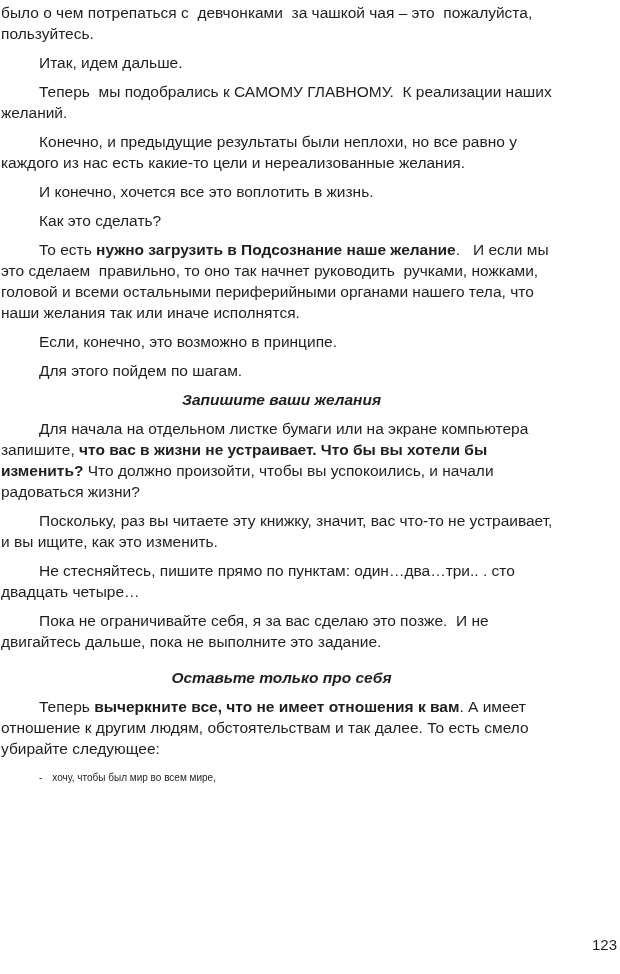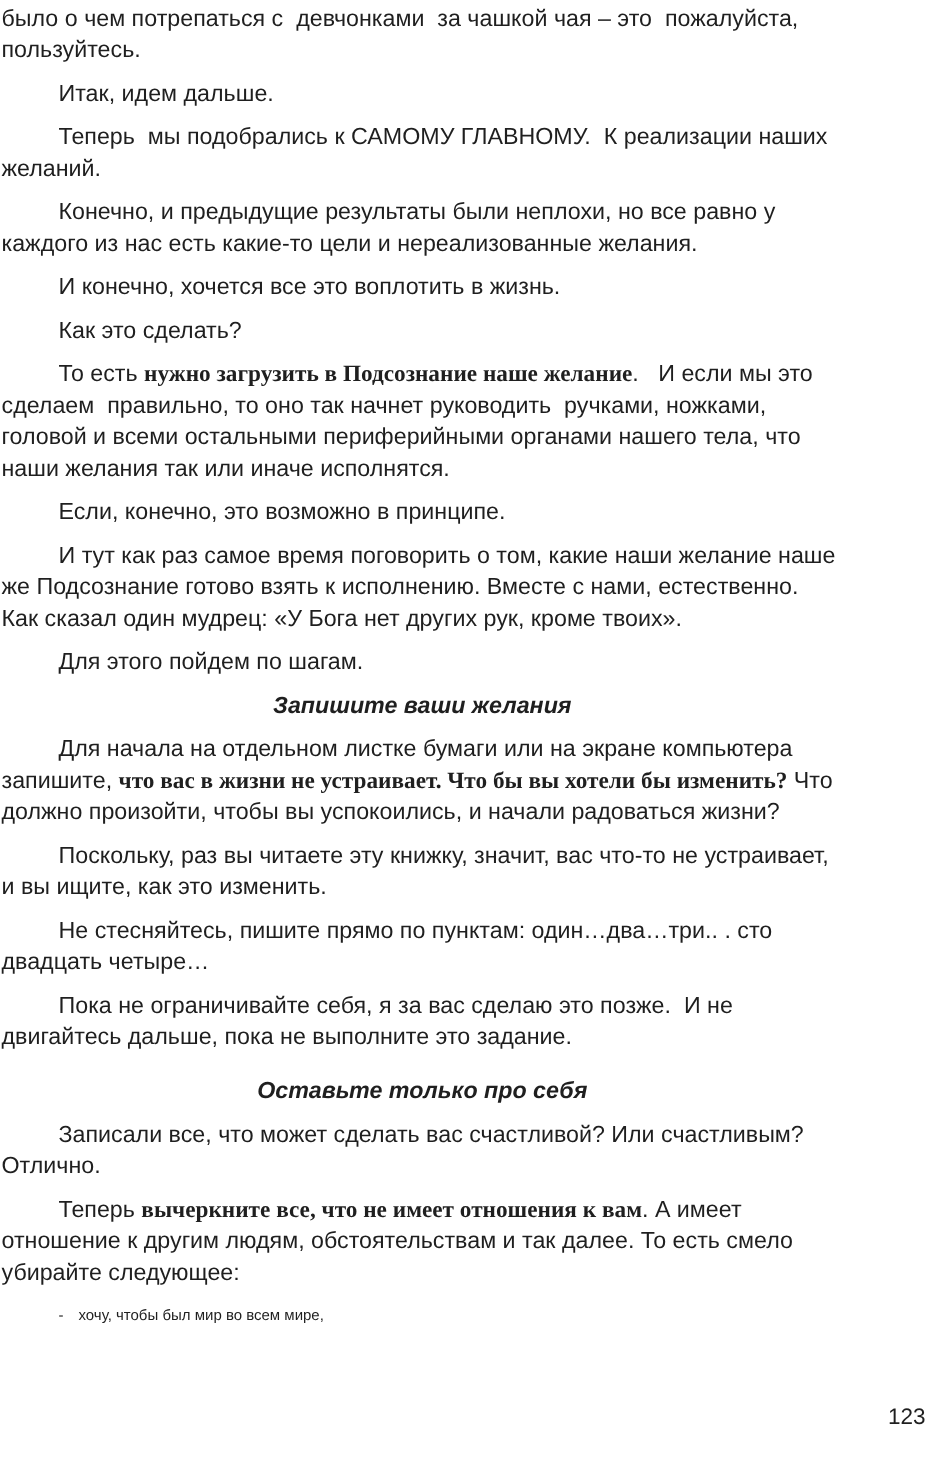--- a/index.html
+++ b/index.html
@@ -20,21 +20,21 @@
     box-sizing: border-box;
     width: 564px;
   }
   p.para {
     margin: 0 0 8px 0;
     font-size: 15.5px;
     line-height: 21px;
     white-space: pre-wrap;
   }
   .ind { text-indent: 38px; }
-  .b { font-weight: 700; font-family: Liberation Serif, serif; }
+  .b { font-weight: 700; }
   .heading {
     margin: 0 0 8px 0;
     font-size: 15.5px;
     line-height: 21px;
     font-weight: 700;
     font-style: italic;
     text-align: center;
   }
   .gap-before { margin-top: 15px; }
   .list-item {
@@ -67,37 +67,35 @@
 
   <p class="para ind">И конечно, хочется все это воплотить в жизнь.</p>
 
   <p class="para ind">Как это сделать?</p>
 
 
   <p class="para ind"><span>То есть </span><span class="b">нужно загрузить в Подсознание наше желание</span><span>.   И если мы это сделаем  правильно, то оно так начнет руководить  ручками, ножками, головой и всеми остальными периферийными органами нашего тела, что наши желания так или иначе исполнятся.</span></p>
 
   <p class="para ind">Если, конечно, это возможно в принципе.</p>
 
-  <p class="para ind">И тут как раз самое время поговорить о том, какие наши желание наше  же Подсознание готово взять к исполнению. Вместе с нами, естественно.  Как сказал один мудрец: «У Бога нет других рук, кроме твоих».</p>
 
   <p class="para ind">Для этого пойдем по шагам.</p>
 
   <p class="heading">Запишите ваши желания</p>
 
   <p class="para ind"><span>Для начала на отдельном листке бумаги или на экране компьютера запишите, </span><span class="b">что вас в жизни не устраивает. Что бы вы хотели бы изменить?</span><span> Что должно произойти, чтобы вы успокоились, и начали радоваться жизни?</span></p>
 
   <p class="para ind">Поскольку, раз вы читаете эту книжку, значит, вас что-то не устраивает, и вы ищите, как это изменить.</p>
 
   <p class="para ind">Не стесняйтесь, пишите прямо по пунктам: один…два…три.. . сто двадцать четыре…</p>
 
   <p class="para ind">Пока не ограничивайте себя, я за вас сделаю это позже.  И не двигайтесь дальше, пока не выполните это задание.</p>
 
   <p class="heading gap-before">Оставьте только про себя</p>
 
-  <p class="para ind">Записали все, что может сделать вас счастливой? Или счастливым? Отлично.</p>
 
   <p class="para ind gap-before"><span>Теперь </span><span class="b">вычеркните все, что не имеет отношения к вам</span><span>. А имеет отношение к другим людям, обстоятельствам и так далее. То есть смело убирайте следующее:</span></p>
 
   <p class="list-item"><span class="dash">-</span><span>хочу, чтобы был мир во всем мире,</span></p>
 
 </div>
 
 <div class="page-number">123</div>
 
 </body></html>

